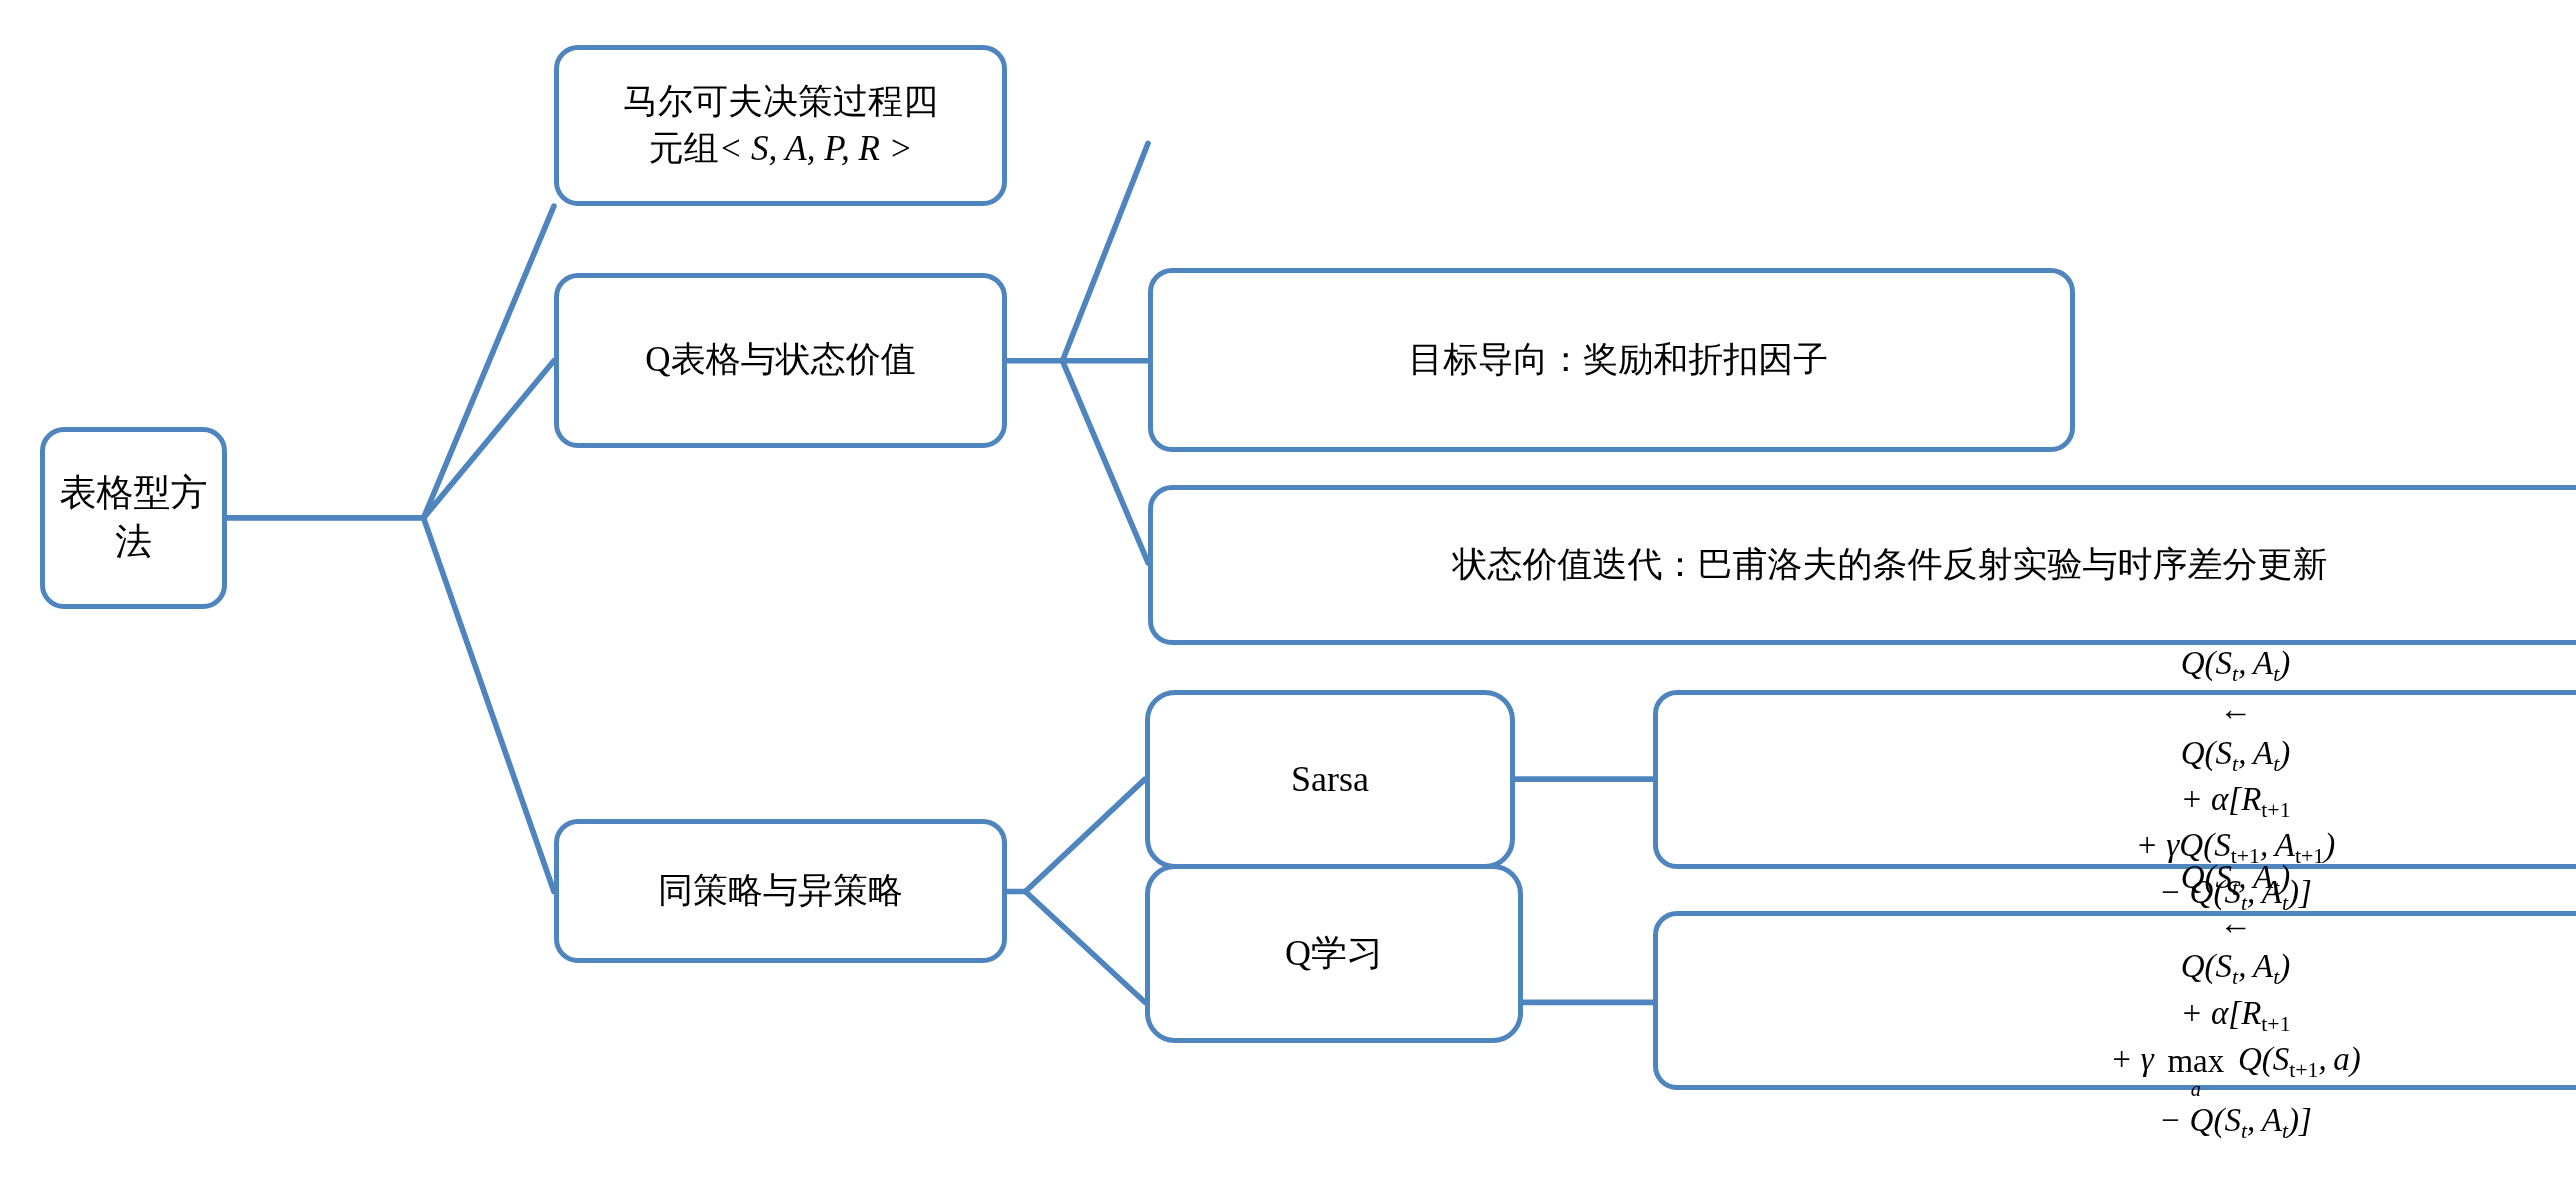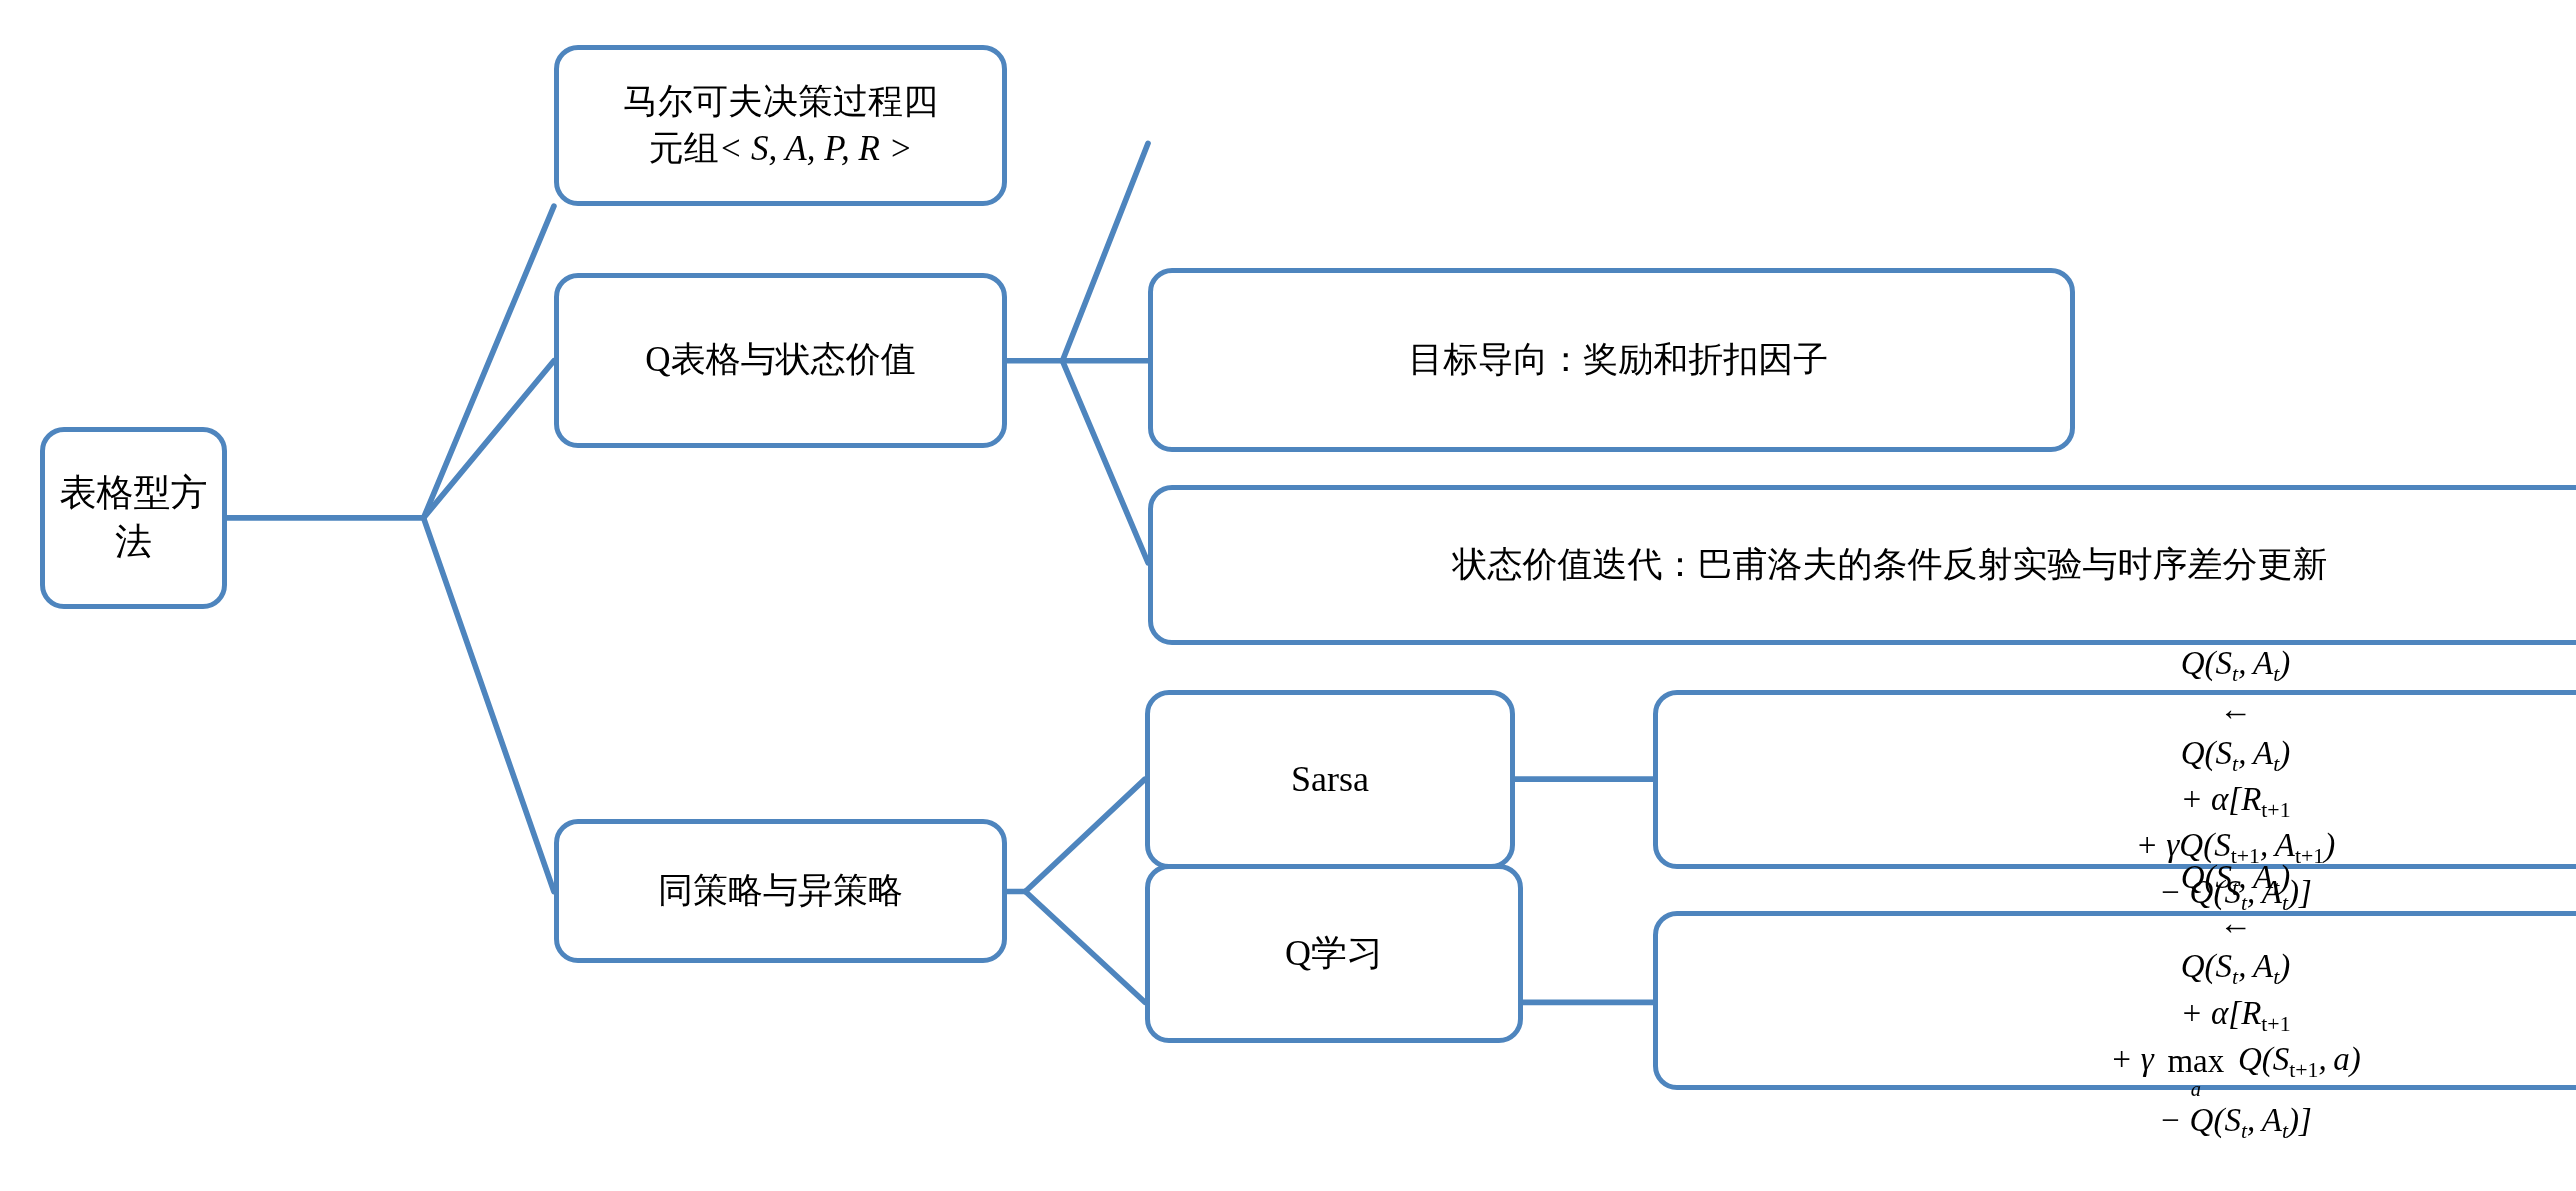--- a/index.html
+++ b/index.html
@@ -38,21 +38,21 @@
     line-height: 1.32;
     padding: 0 13.4px;
   }
   .node-text {
     display: block;
     white-space: pre-line;
   }
   .lvl1 { font-size: 37px; }
   .lvl2 { font-size: 35px; }
   .lvl3 { font-size: 35px; }
-  .leafname { font-size: 36px; }
+  .leafname { font-size: 36px; border-radius: 30px; }
   .formula {
     font-size: 33px;
     font-style: italic;
     white-space: nowrap;
   }
   .mathvar { font-style: italic; }
   .sub {
     font-size: 0.66em;
     vertical-align: -0.30em;
     font-style: italic;

